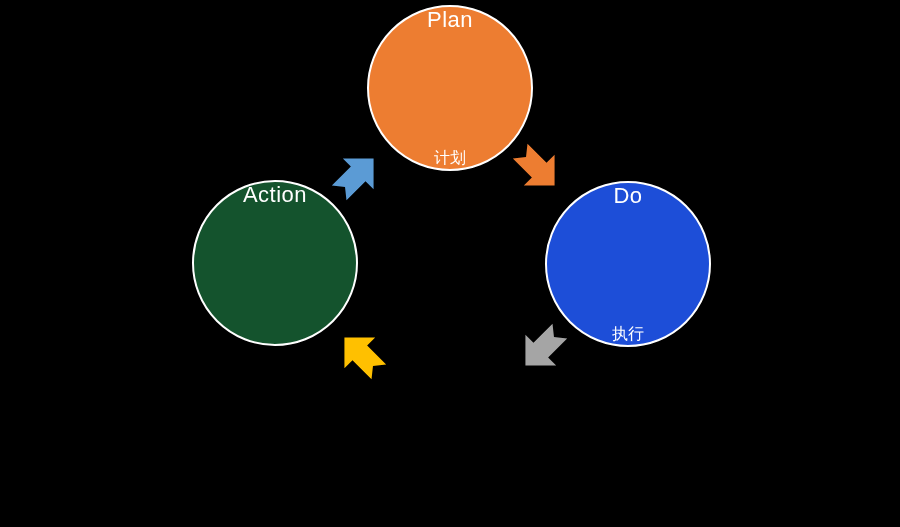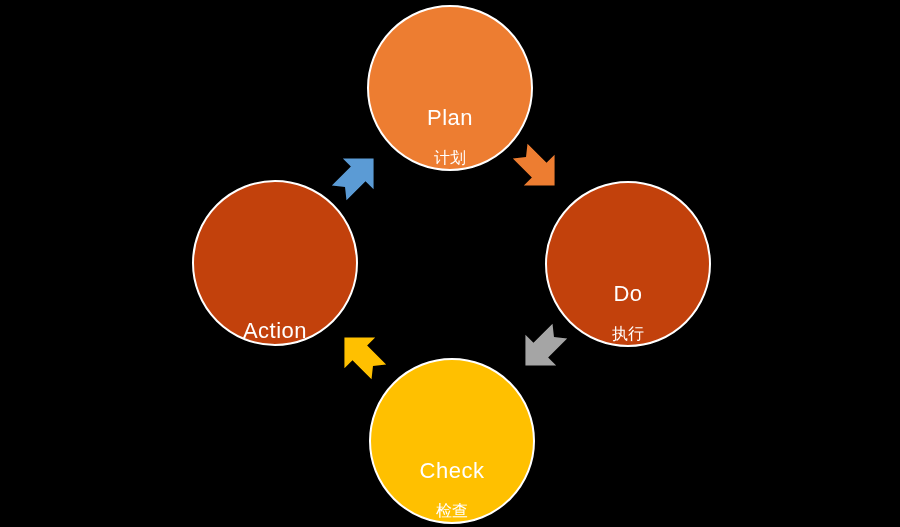--- a/index.html
+++ b/index.html
@@ -17,22 +17,23 @@
   .node {
     position: absolute;
     width: 166px;
     height: 166px;
     border-radius: 50%;
     border: 2px solid #ffffff;
     box-sizing: border-box;
     display: flex;
     flex-direction: column;
     align-items: center;
-    justify-content: flex-end;
+    justify-content: space-between;
     text-align: center;
+    gap: 14px;
   }
   .node .label-en {
     font-size: 22px;
     line-height: 26px;
     letter-spacing: 0.5px;
   }
   .node .label-zh {
     font-size: 16px;
     line-height: 22px;
     margin-top: 16px;
@@ -61,31 +62,27 @@
 </head>
 <body>
 
 <div class="canvas" style="background-color: rgb(0, 0, 0);">
 
   <div class="node pos-plan" style="background-color: rgb(237, 125, 49); color: rgb(255, 255, 255);">
     <span class="label-en">Plan</span>
     <span class="label-zh">计划</span>
   </div>
 
-  <div class="node pos-do" style="background-color: #c2410c; color: rgb(255, 255, 255);">
+  <div class="node pos-do" style="background-color: #1d4ed8; color: rgb(255, 255, 255);">
     <span class="label-en">Do</span>
     <span class="label-zh">执行</span>
   </div>
 
-  <div class="node pos-check" style="background-color: rgb(255, 192, 0); color: rgb(255, 255, 255);">
-    <span class="label-en">Check</span>
-    <span class="label-zh">检查</span>
-  </div>
 
-  <div class="node pos-action" style="background-color: #c2410c; color: rgb(255, 255, 255);">
+  <div class="node pos-action" style="background-color: #14532d; color: rgb(255, 255, 255);">
     <span class="label-en">Action</span>
   </div>
 
   <div class="arrow pos-arrow-se" style="color: rgb(237, 125, 49);">
     <svg viewBox="0 0 56 56" aria-hidden="true">
       <polygon points="5,18 31,18 31,7 52,28 31,49 31,38 5,38 13,28" fill="currentColor"></polygon>
     </svg>
   </div>
 
   <div class="arrow pos-arrow-sw" style="color: rgb(165, 165, 165);">

